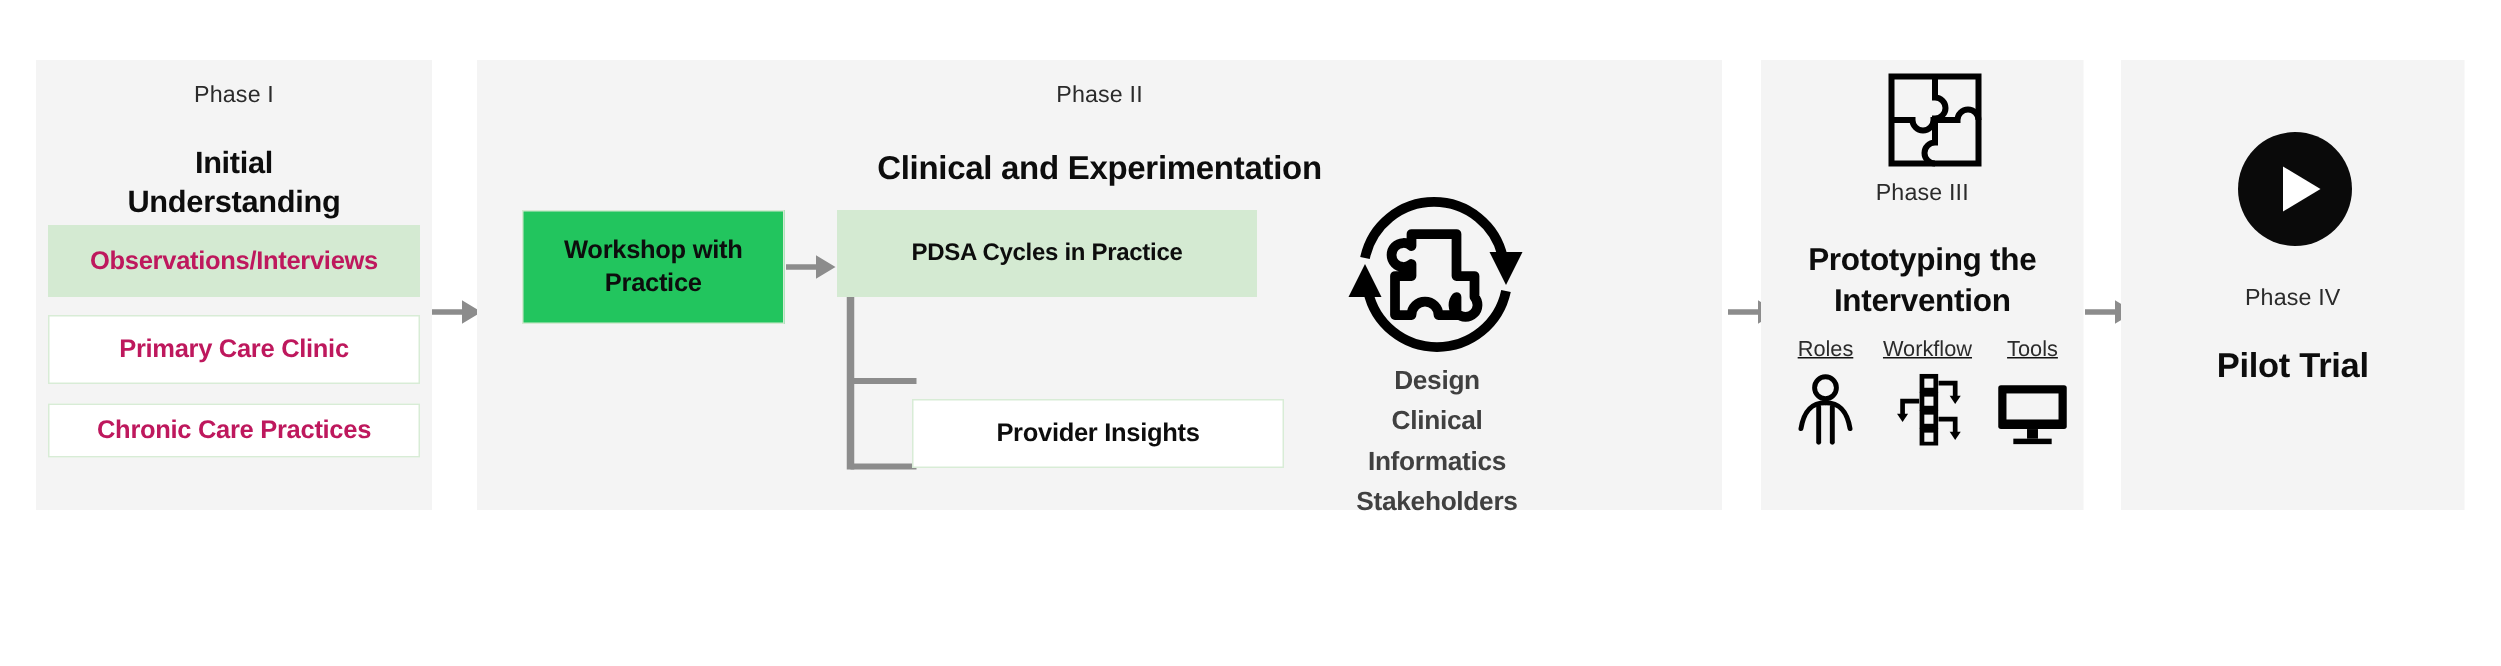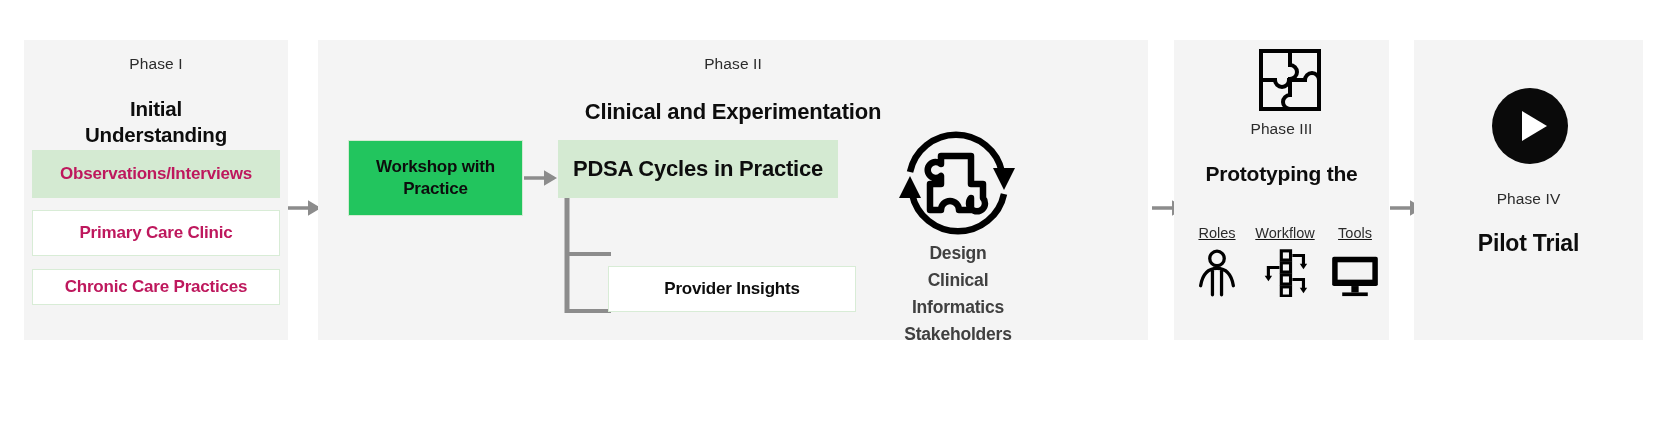--- a/index.html
+++ b/index.html
@@ -100,21 +100,21 @@
   }
   #p2-workshop {
     left: 30px; top: 100px; width: 175px; height: 76px;
     background: #22c55e; border: 1px solid #d4ead2;
     font-size: 17px; line-height: 1.3;
     padding: 0 8px;
   }
   #p2-pdsa {
     left: 240px; top: 100px; width: 280px; height: 58px;
     background: #d4ead2; border: 1px solid #d4ead2;
-    font-size: 22px;
+    font-size: 16px;
   }
   #p2-patient {
     left: 290px; top: 167px; width: 248px; height: 46px;
     background: #ffffff; border: 1.5px solid #d8ecd6;
     font-size: 17px;
   }
   #p2-provider {
     left: 290px; top: 226px; width: 248px; height: 46px;
     background: #ffffff; border: 1.5px solid #d8ecd6;
     font-size: 17px;
@@ -290,20 +290,21 @@
         <path d="M32 3 V17 A 7 7 0 1 1 32 31 V32" stroke="#000" stroke-width="4" fill="none"></path>
         <path d="M32 32 V47 A 7 7 0 1 0 32 61" stroke="#000" stroke-width="4" fill="none"></path>
         <path d="M3 32 H17 A 7 7 0 1 0 31 32 H32" stroke="#000" stroke-width="4" fill="none"></path>
         <path d="M32 32 H47 A 7 7 0 1 1 61 32" stroke="#000" stroke-width="4" fill="none"></path>
       </svg>
     </div>
 
     <div class="phase-eyebrow" id="p3-eyebrow">Phase III</div>
     <div class="phase-title" id="p3-title">
       <div>Prototyping the</div>
+      <div>Intervention</div>
     </div>
 
     <div class="p3-item" id="p3-item-0">
       <div class="p3-label">Roles</div>
       <div class="p3-glyph">
         <svg viewBox="0 0 44 52" width="40" height="48">
           <circle cx="22" cy="10" r="8" stroke="#000" stroke-width="3.6" fill="none"></circle>
           <path d="M22 21 C 11 21 6 28 4 40" stroke="#000" stroke-width="3.6" fill="none" stroke-linecap="round"></path>
           <path d="M22 21 C 33 21 38 28 40 40" stroke="#000" stroke-width="3.6" fill="none" stroke-linecap="round"></path>
           <path d="M17 24 V50" stroke="#000" stroke-width="3.6" fill="none" stroke-linecap="round"></path>

